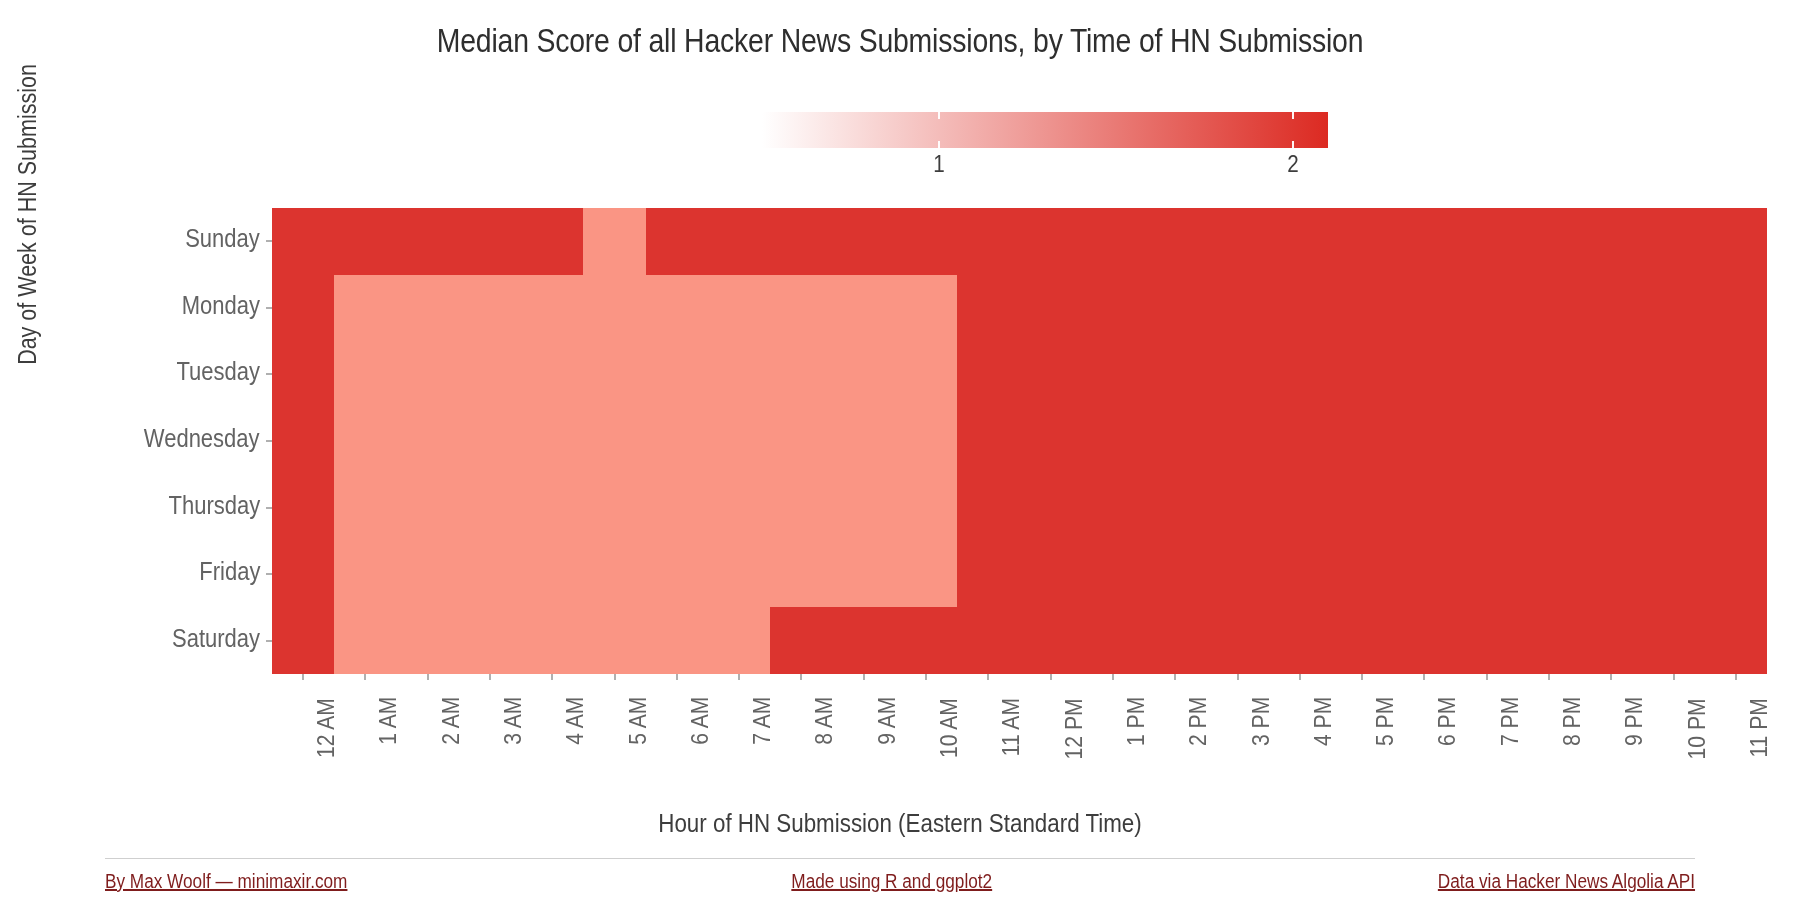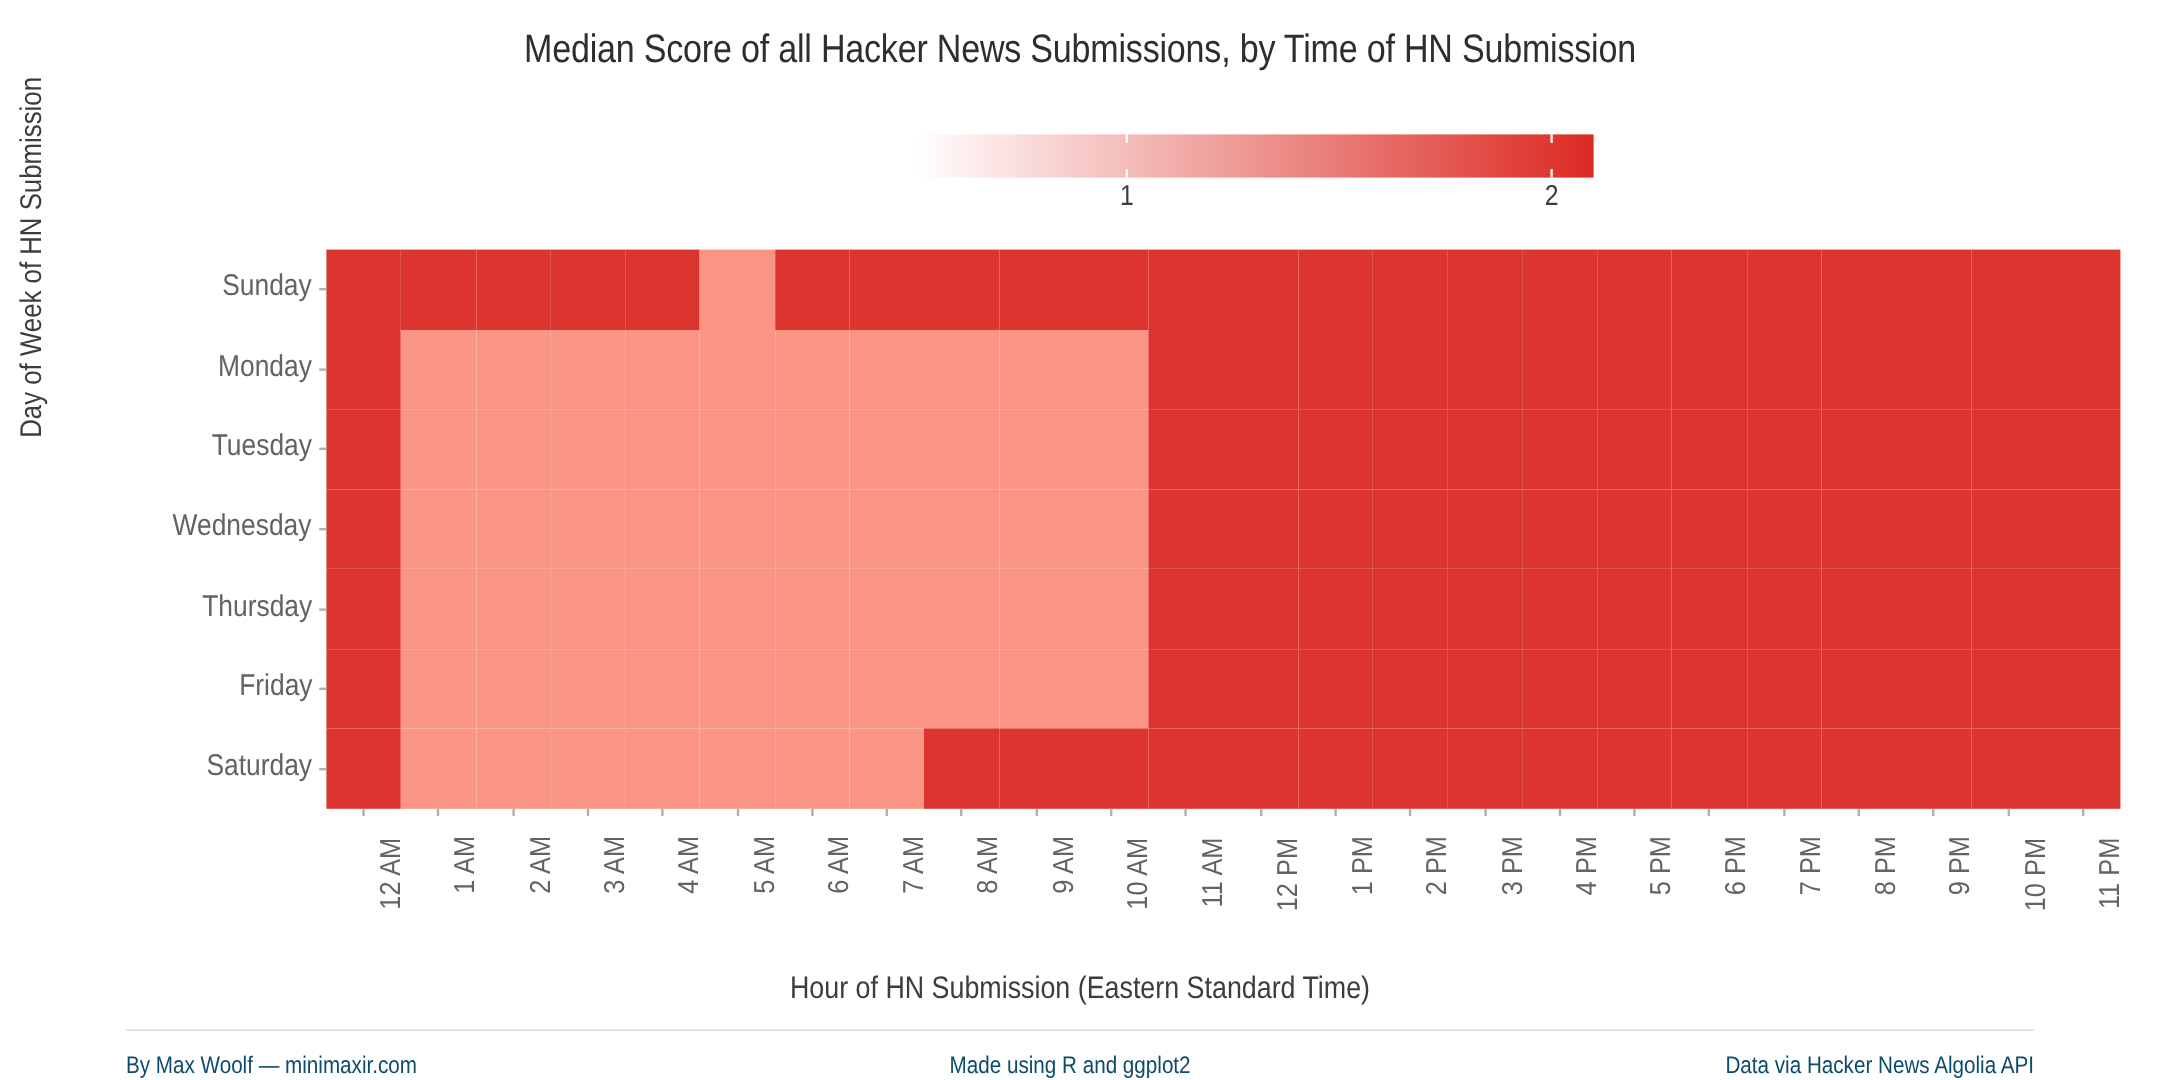--- a/index.html
+++ b/index.html
@@ -152,24 +152,25 @@
     height: 1px;
     background: #cfcfcf;
   }
   #footer {
     position: absolute;
     left: 105px;
     top: 870px;
     width: 1590px;
     height: 30px;
     display: flex;
-    align-items: flex-end;
+    align-items: flex-start;
     justify-content: space-between;
     font-size: 20px;
-    color: #0c4a6e;
+    color: #7f1d1d;
+    text-decoration: underline;
   }
   #footer span {
     transform: scaleX(0.86);
     white-space: nowrap;
   }
   #footer-left { transform-origin: left center !important; }
   #footer-center { transform-origin: center center !important; }
   #footer-right { transform-origin: right center !important; }
 </style>
 </head>

